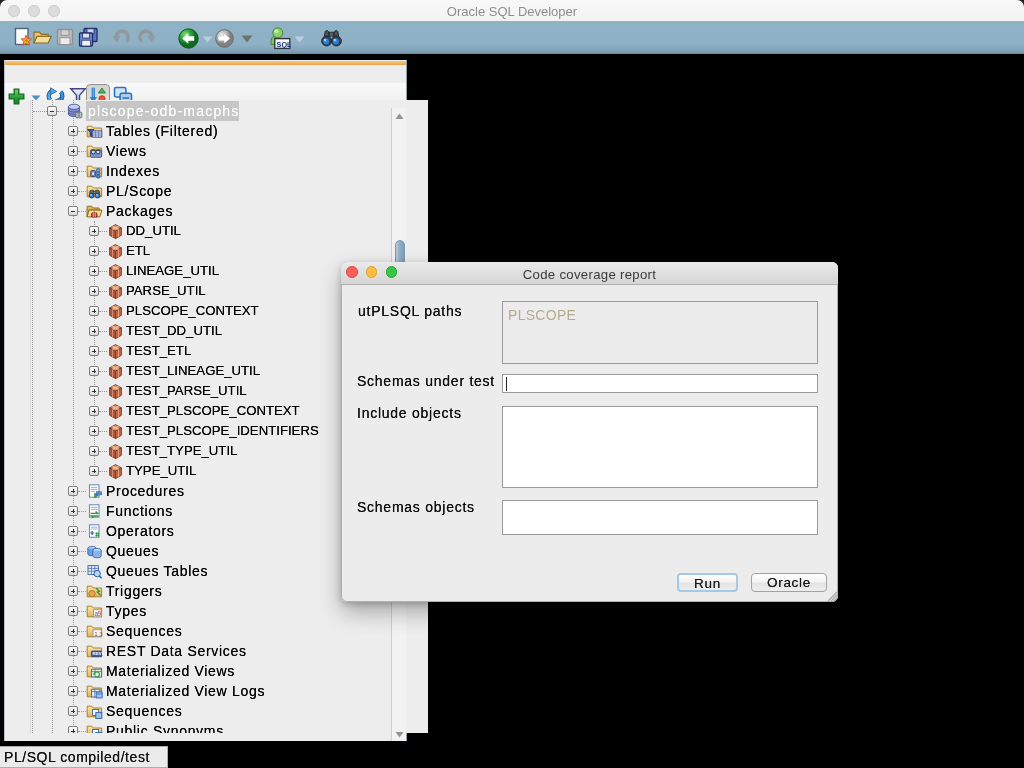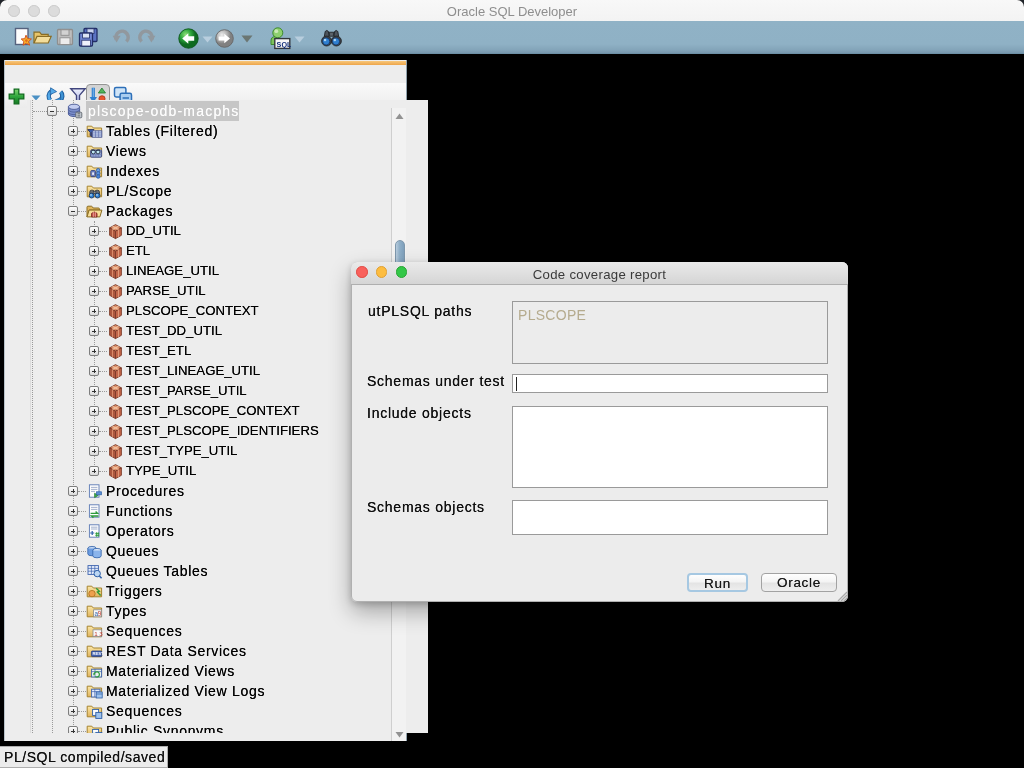--- a/index.html
+++ b/index.html
@@ -46,21 +46,21 @@
   .ticn { position:absolute; width:17px; height:17px; }
   .sel { position:absolute; left:59px; top:1px; width:153px; height:20px; background:#c6c6c6; }
   
   .sbar { position:absolute; right:0px; top:48px; width:15px; height:633px;
     background:#f2f2f2; border-left:1px solid #cfcfcf; }
   
   .status { position:absolute; left:0px; top:746px; width:168px; height:22px;
     background:#ebebeb; border:1px solid #aeaeae; border-left:none; }
   .status span { position:absolute; left:4px; top:2.4px; font-size:14px; color:#111; letter-spacing:0.55px; text-shadow:0 0 0.55px rgba(0,0,0,0.85);}
   
-  .dialog { position:absolute; left:351px; top:262px; width:497px; height:340px;
+  .dialog { position:absolute; left:341px; top:262px; width:497px; height:340px;
     border-radius:6px; background:#ececec; outline:1px solid #b0b0b0; outline-offset:-1px; box-shadow:0 10px 22px rgba(0,0,0,0.30), 0 2px 6px rgba(0,0,0,0.18); }
   .dtitle { position:absolute; left:0; top:0; width:100%; height:23px; border-radius:6px 6px 0 0;
     background:linear-gradient(#eaeaea,#d5d5d5); border-bottom:1px solid #afafaf; }
   .dtitle .t { position:absolute; width:100%; text-align:center; top:4.5px; font-size:13.2px; color:#3a3a3a; letter-spacing:0.3px; }
   .dl { position:absolute; top:4.2px; width:11.6px; height:11.6px; border-radius:50%; }
   .dlab { position:absolute; font-size:14px; color:#101010; letter-spacing:0.75px; text-shadow:0 0 0.6px rgba(0,0,0,0.9); }
   .dta { position:absolute; left:161px; width:316px; border:1px solid #9a9a9a; background:#fff; }
   .btn { position:absolute; top:311px; height:19px; border-radius:4px; font-size:13.5px; color:#191919; letter-spacing:0.7px; text-shadow:0 0 0.5px rgba(20,20,20,0.8);
     background:linear-gradient(#fefefe 0%, #f4f4f4 45%, #e4e4e4 55%, #eeeeee 100%);
     text-align:center; line-height:17px; }
@@ -637,21 +637,21 @@
           <polygon points="6.5,3.5 10.5,9 2.5,9" fill="#929292"></polygon>
         </svg>
 <svg style="position:absolute; left:1px; top:620px;" width="13" height="13" viewBox="0 0 13 13">
           <polygon points="6.5,9.5 2.5,4 10.5,4" fill="#929292"></polygon>
         </svg>
 <div style="position:absolute; left:2.5px; top:132px; width:10px; height:200px; border-radius:5px; background:linear-gradient(90deg,#b8ccdd,#8fafc8 45%,#7e9fbb);border:1px solid #7d97ac;"></div>
       </div>
   </div>
 
   <div class="status">
-      <span>PL/SQL compiled/saved</span>
+      <span>PL/SQL compiled/test</span>
     </div>
 
   <div class="dialog">
     <div class="dtitle">
       <div class="dl" style="left:5.2px; background:#f9615c; border:1px solid #e2463f;"></div>
       <div class="dl" style="left:24.7px; background:#fdbd40; border:1px solid #e0a033;"></div>
       <div class="dl" style="left:44.7px; background:#34c748; border:1px solid #27a532;"></div>
       <div class="t">Code coverage report</div>
     </div>
     <div class="dlab" style="left:17px; top:41px;">utPLSQL paths</div>

